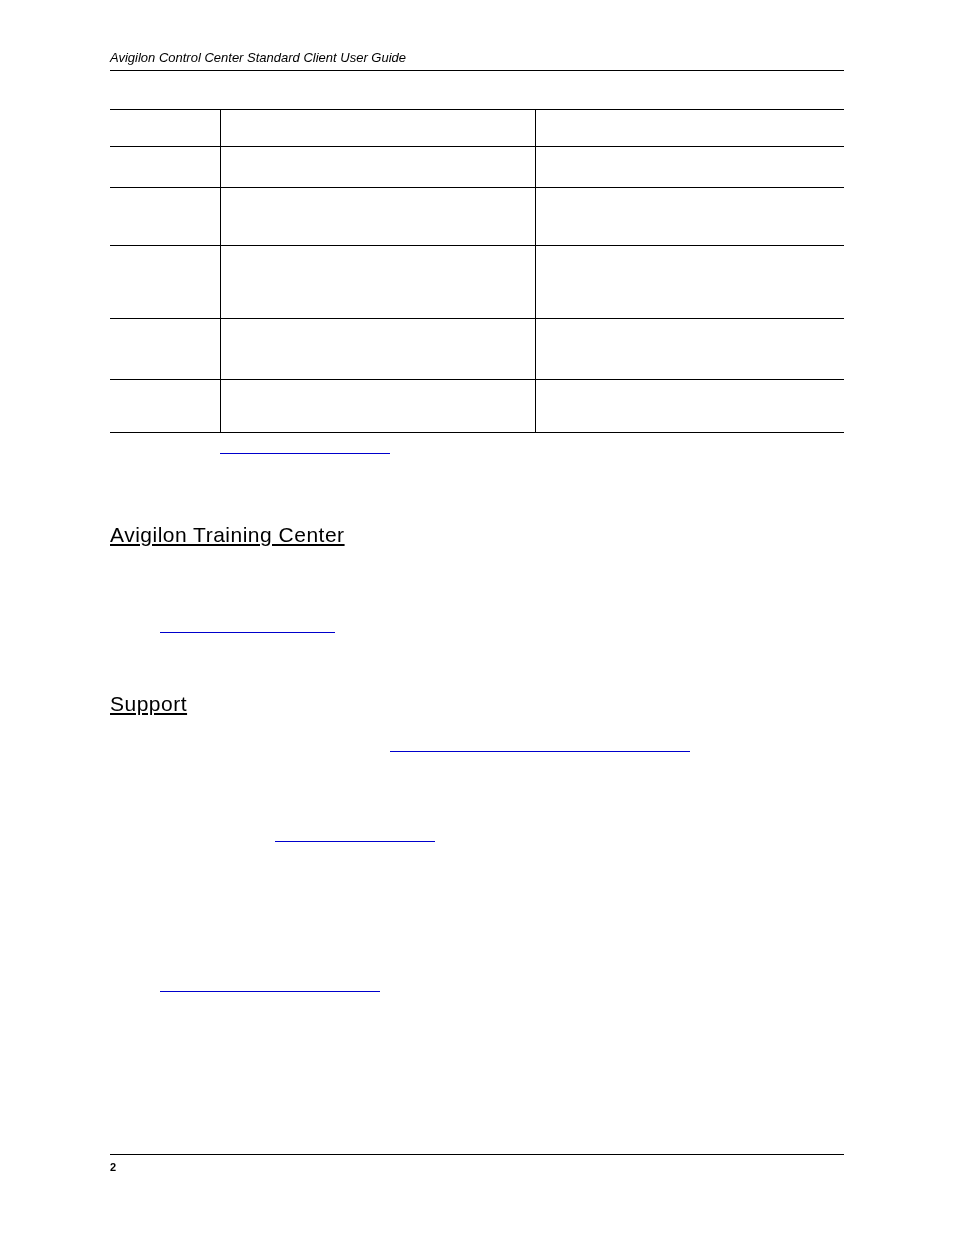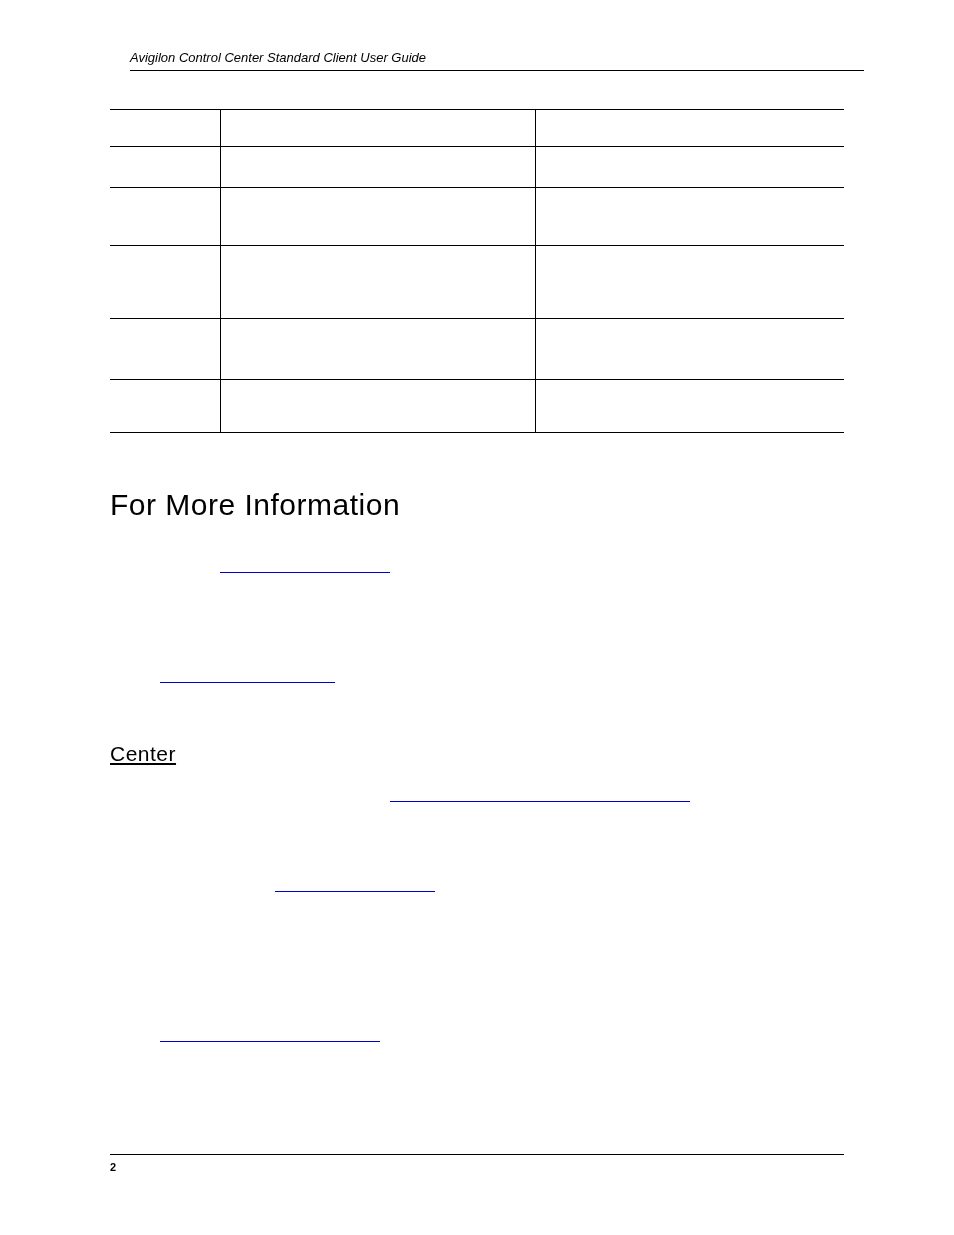--- a/index.html
+++ b/index.html
@@ -21,21 +21,20 @@
     right: 110px;
     top: 50px;
   }
   .running-header {
     font-style: italic;
     font-size: 13px;
     color: #000;
     border-bottom: 1px solid #000;
     padding-bottom: 5px;
     width: 100%;
-    margin-left: 20px;
   }
   .table-wrap {
     margin-top: 38px;
   }
   table.grid {
     border-collapse: collapse;
     width: 100%;
   }
   table.grid td {
     border-top: 1px solid #000;
@@ -132,32 +131,32 @@
         </tr>
         <tr class="r5">
           <td></td>
           <td></td>
           <td></td>
         </tr>
       </tbody>
     </table>
   </div>
 
-  <h1 class="section">For More Information</h1>
 
   <div class="link-container" style="height:45px;">
     <div class="link-line" style="left:110px; width:170px; top:20px;"></div>
   </div>
 
+  <h2 class="subsection">Avigilon Training Center</h2>
 
   <div class="link-container" style="height:100px;">
     <div class="link-line" style="left:50px; width:175px; top:85px;"></div>
   </div>
 
-  <h2 class="subsection">Center</h2>
+  <h2 class="subsection">Support</h2>
 
   <div class="link-container" style="height:135px;">
     <div class="link-line" style="left:280px; width:300px; top:35px;"></div>
     <div class="link-line" style="left:165px; width:160px; top:125px;"></div>
   </div>
 
   <div style="height:70px;"></div>
 
 
   <div class="link-container" style="height:80px;">

